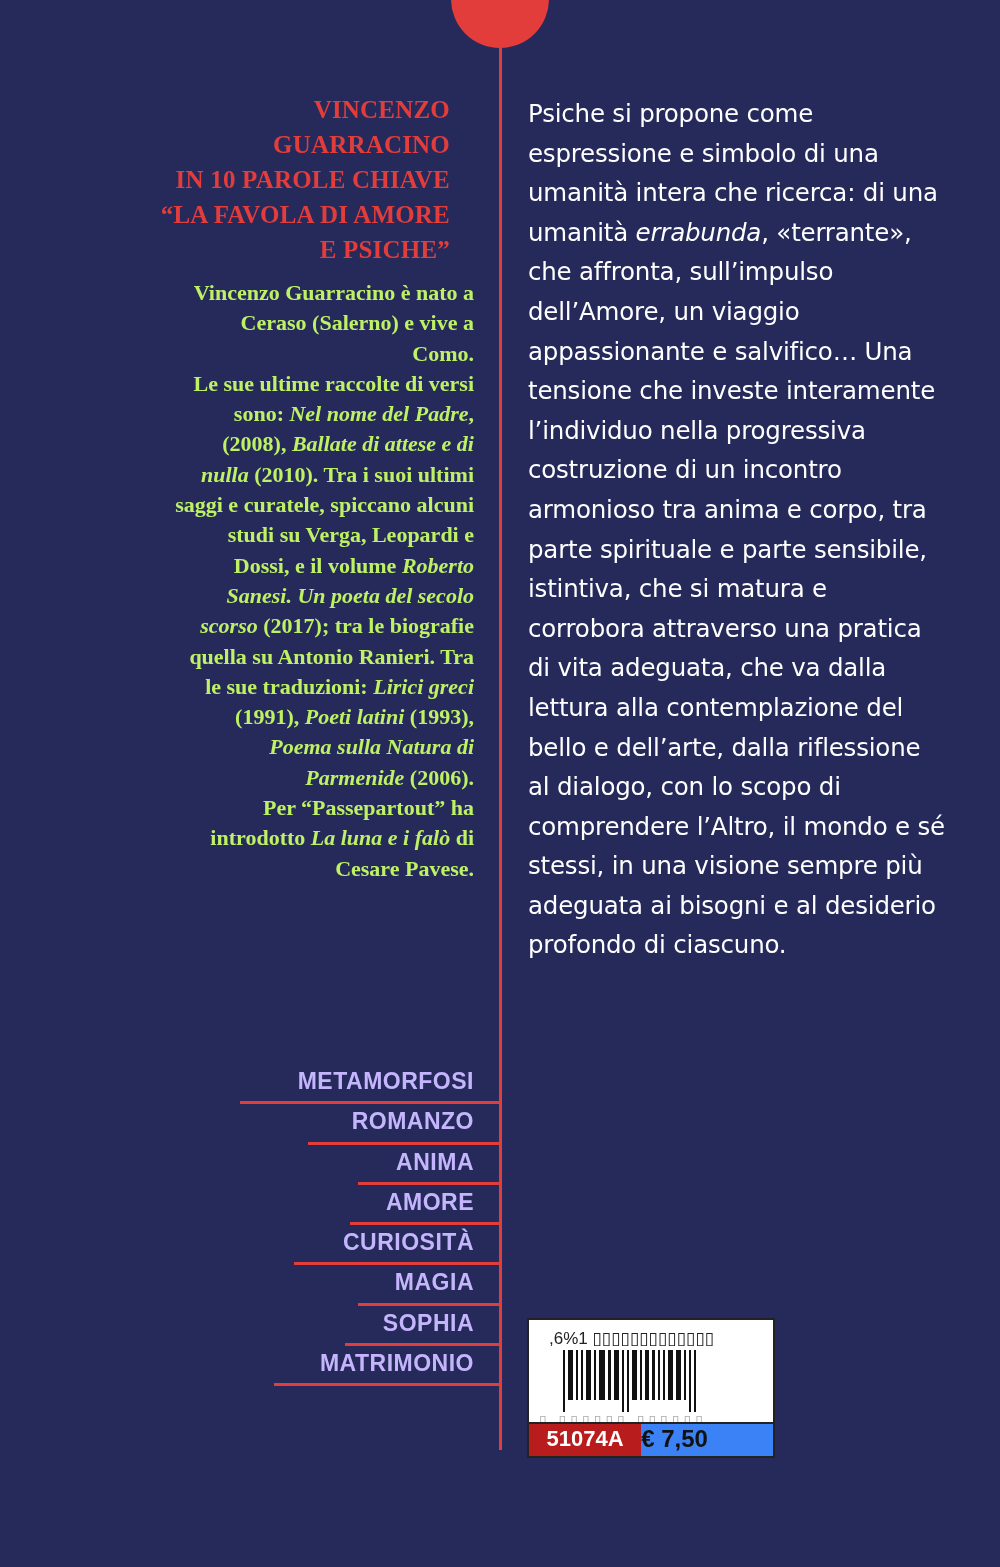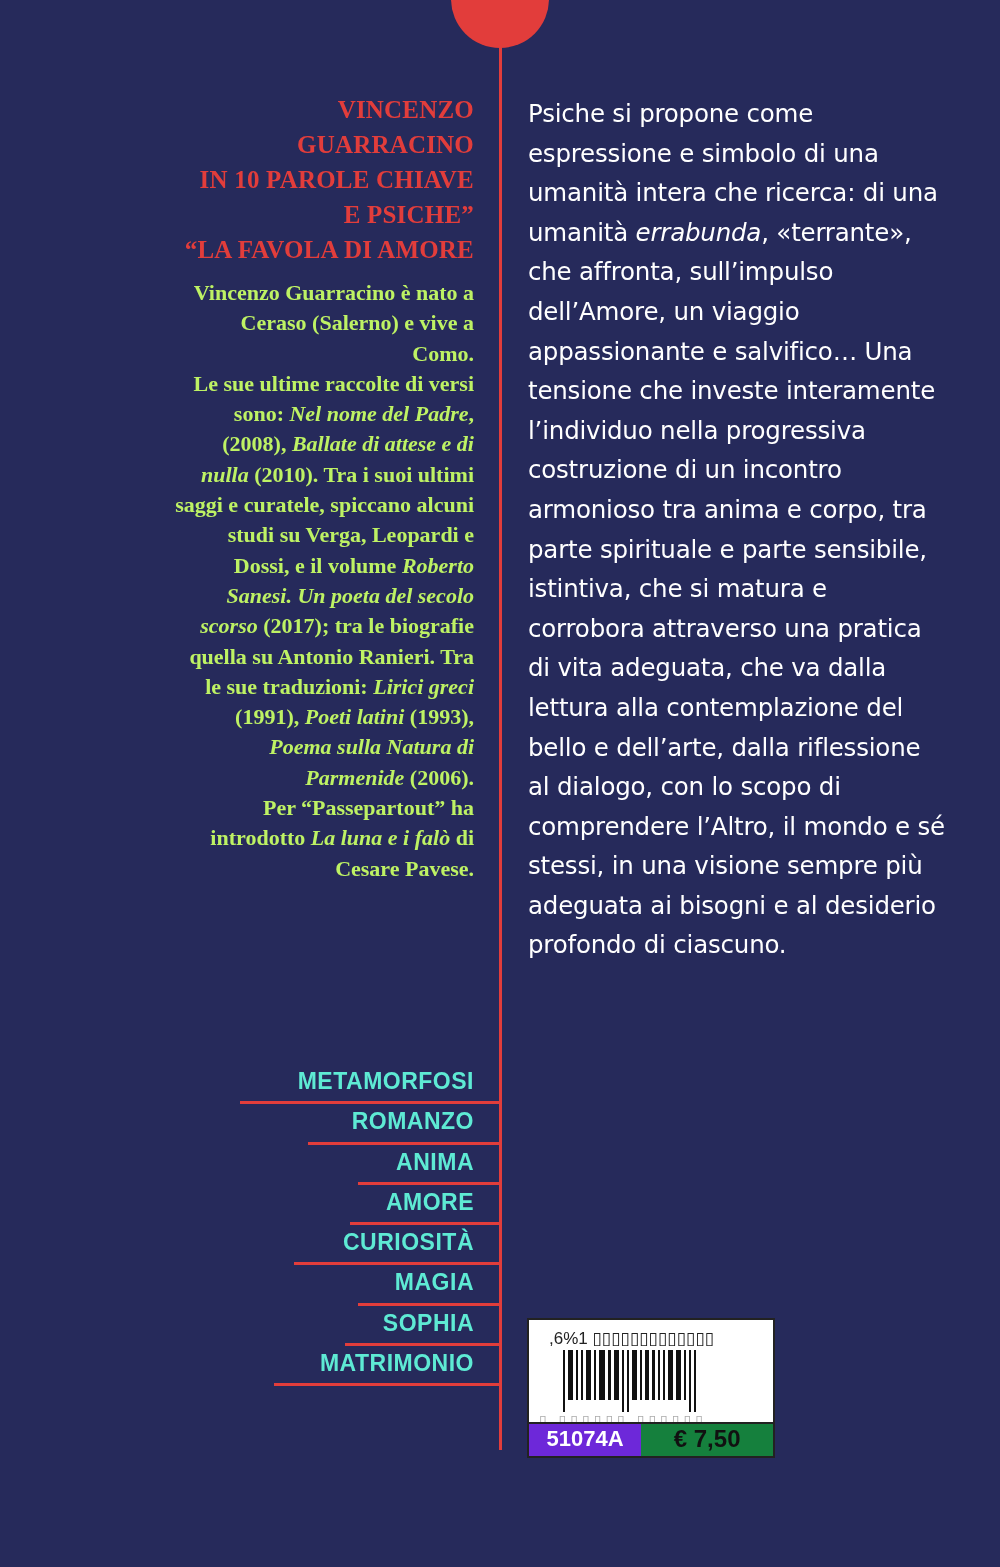--- a/index.html
+++ b/index.html
@@ -12,39 +12,39 @@
   .red-circle {
     position: absolute; left: 451px; top: -50px;
     width: 98px; height: 98px; border-radius: 50%;
     background: #e23d3b;
   }
   .red-line {
     position: absolute; left: 499px; top: 40px;
     width: 3px; height: 1410px; background: #e23d3b;
   }
   .heading {
-    position: absolute; right: 526px; top: 92px; width: 300px;
+    position: absolute; right: 550px; top: 92px; width: 300px;
     text-align: right; color: #e23d3b;
     font-family: "Liberation Serif", serif; font-weight: bold;
     font-size: 25px; line-height: 35px; letter-spacing: 0.2px;
   }
   .bio {
     position: absolute; right: 526px; top: 278px; width: 300px;
     text-align: right; color: #bef264;
     font-family: "Liberation Serif", serif; font-weight: bold;
     font-size: 22px; line-height: 30.3px;
   }
   .bio em { }
   .keywords {
     position: absolute; right: 500px; top: 1064px;
   }
   .kw {
     position: relative; height: 40.3px; box-sizing: border-box;
     text-align: right; padding-right: 26px;
-    color: #5eead4; font-family: "Liberation Sans", sans-serif;
+    color: #c4b5fd; font-family: "Liberation Sans", sans-serif;
     font-weight: bold; font-size: 23px; line-height: 34px;
     letter-spacing: 0.5px;
     border-bottom: 3px solid #e23d3b;
     margin-left: auto;
   }
   .blurb {
     position: absolute; left: 528px; top: 94px; width: 420px;
     color: #ffffff; font-family: "DejaVu Sans", sans-serif;
     font-size: 24.5px; line-height: 39.6px; letter-spacing: -0.2px;
   }
@@ -55,34 +55,34 @@
     border: 2px solid #222; box-sizing: border-box;
     font-family: "Liberation Sans", sans-serif;
     padding-left: 33px;
   }
   .bc-top { position: absolute; left: 20px; top: 8px; font-size: 17px; color: #222; }
   .bc-bars { position: absolute; left: 34px; top: 30px; height: 80px; display: flex; align-items: flex-start; }
   .bc-bars span { display: block; background: #111; height: 50px; margin-right: 3px; }
   .bc-bars span.long { height: 62px; }
   .bc-digits { position: absolute; left: 10px; top: 92px; font-size: 14px; color: #aaa; letter-spacing: 4px; }
   .bc-bottom { position: absolute; left: 0; bottom: 0; width: 100%; height: 32px; display: flex; border-top: 2px solid #222; }
-  .bc-code { width: 46%; background: #6d28d9; color: #fff; font-weight: bold; font-size: 22px; line-height: 30px; text-align: center; }
-  .bc-price { flex: 1; background: #15803d; color: #111; font-weight: bold; font-size: 24px; line-height: 30px; text-align: center; }
+  .bc-code { width: 46%; background: #b91c1c; color: #fff; font-weight: bold; font-size: 22px; line-height: 30px; text-align: center; }
+  .bc-price { flex: 1; background: #3b82f6; color: #111; font-weight: bold; font-size: 24px; line-height: 30px; text-align: left; }
 </style>
 </head>
 <body>
 
 <div class="red-circle"></div>
 <div class="red-line"></div>
 
 <div class="heading">
   <div>VINCENZO GUARRACINO</div>
   <div>IN 10 PAROLE CHIAVE</div>
+  <div>“LA FAVOLA DI AMORE</div>
   <div>E PSICHE”</div>
-  <div>“LA FAVOLA DI AMORE</div>
 </div>
 
 <div class="bio">
   <span>Vincenzo Guarracino è nato a Ceraso (Salerno) e vive a Como.</span><br>
   <span>Le sue ultime raccolte di versi sono: </span><em>Nel nome del Padre</em><span>, (2008), </span><em>Ballate di attese e di nulla</em><span> (2010). Tra i suoi ultimi saggi e curatele, spiccano alcuni studi su Verga, Leopardi e Dossi, e il volume </span><em>Roberto Sanesi. Un poeta del secolo scorso</em><span> (2017); tra le biografie quella su Antonio Ranieri. Tra le sue traduzioni: </span><em>Lirici greci</em><span> (1991), </span><em>Poeti latini</em><span> (1993), </span><em>Poema sulla Natura di Parmenide</em><span> (2006).</span><br>
   <span>Per “Passepartout” ha introdotto </span><em>La luna e i falò</em><span> di Cesare Pavese.</span>
 </div>
 
 <div class="keywords">
   <div class="kw" style="width:260px">METAMORFOSI</div>

